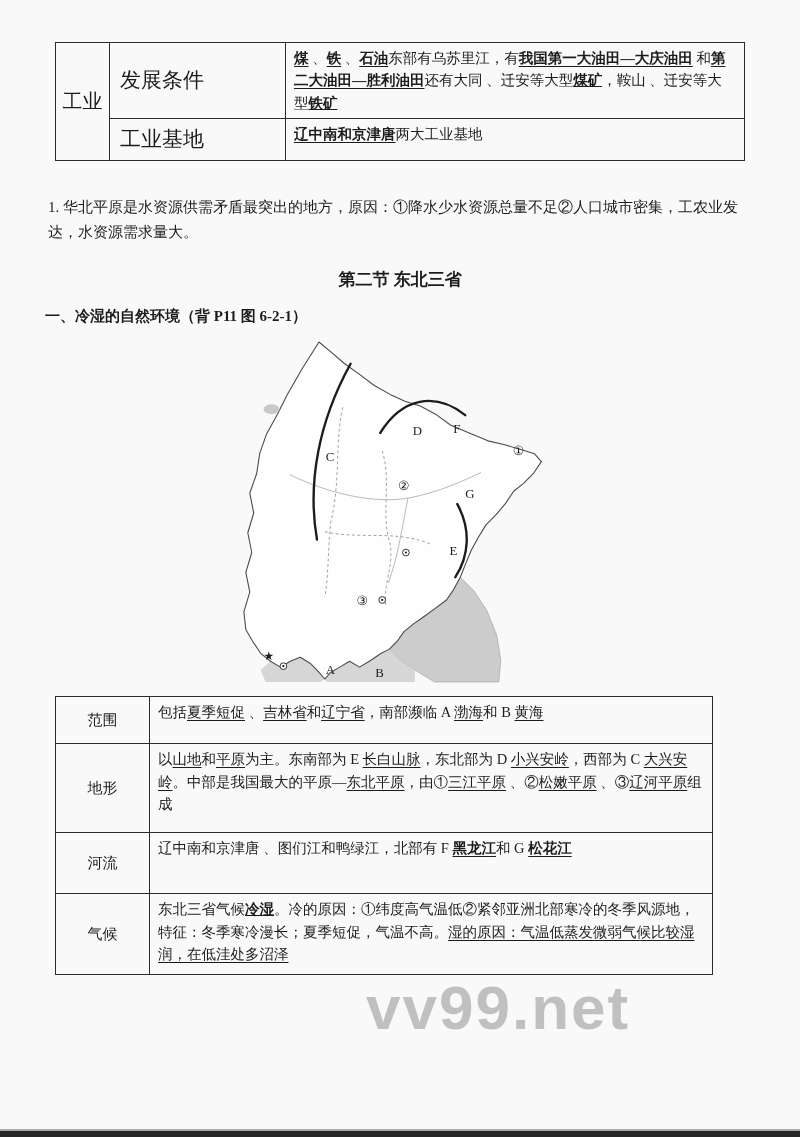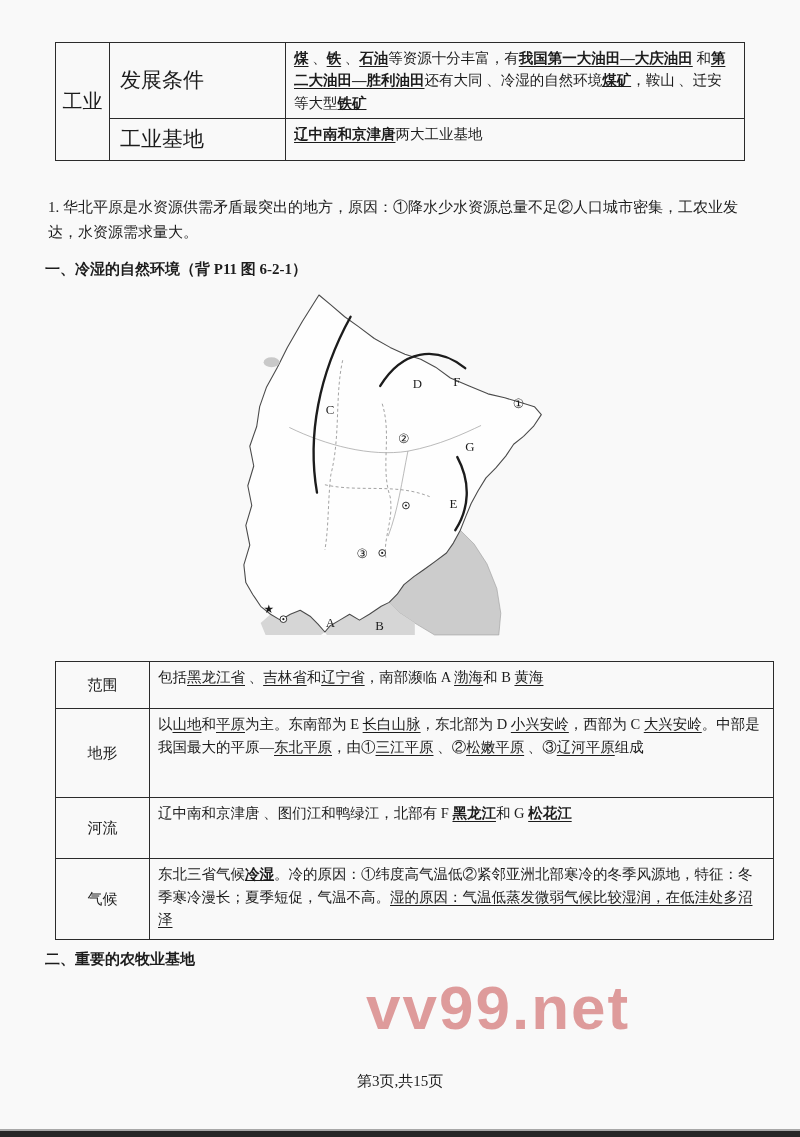--- a/index.html
+++ b/index.html
@@ -27,33 +27,33 @@
   .note + .note { margin-top:4px; }
 
   .sec-title { margin:24px 0 0 0; text-align:center; font-size:17px; font-weight:bold; }
   .sub-title  { margin:16px 0 8px 45px; font-size:15px; font-weight:bold; }
   .sub-title2 { margin:10px 0 0 45px; font-size:15px; font-weight:bold; position:relative; z-index:2; }
 
   .map-wrap { width:336px; margin:2px auto 0; }
   .map-wrap svg { display:block; }
   .map-labels text { font-family:"Liberation Serif","DejaVu Serif",serif; fill:#1c1c1c; }
 
-  .env-tbl { margin:18px 0 0 55px; width:719px; position:relative; z-index:1; }
+  .env-tbl { margin:6px 0 0 55px; width:658px; position:relative; z-index:1; }
   .env-tbl td.lbl { text-align:center; vertical-align:middle; font-size:15px; }
   .env-tbl tr.rh1 td { height:38px; }
   .env-tbl tr.rh2 td { height:80px; }
   .env-tbl tr.rh3 td { height:52px; }
   .env-tbl tr.rh4 td { height:72px; }
   .env-tbl tr.rh5 td { height:28px; }
 
   .watermark {
     position:absolute; left:366px; top:972px; z-index:3; pointer-events:none;
     font-family:"Liberation Sans","DejaVu Sans",sans-serif;
     font-size:62px; font-weight:bold; letter-spacing:2px;
-    color:#b91c1c; opacity:0.42;
+    color:#737373; opacity:0.42;
   }
   .footer {
     position:absolute; left:0; right:0; bottom:46px;
     text-align:center; font-size:15px;
   }
   .bottom-edge { position:absolute; left:0; right:0; bottom:0; height:6px; background:#262626; }
   .bottom-edge-soft { position:absolute; left:0; right:0; bottom:6px; height:2px; background:#a8a8a8; }
 </style>
 </head>
 <body>
@@ -63,31 +63,32 @@
   <table class="tbl top-tbl">
     <colgroup>
         <col style="width:54px">
         <col style="width:176px">
         <col>
       </colgroup>
     <tbody>
         <tr>
       <td class="rowhead" rowspan="2">工业</td>
       <td class="lbl">发展条件</td>
-      <td class="cnt"><span class="b u">煤</span><span> 、</span><span class="b u">铁</span><span> 、</span><span class="b u">石油</span><span>等资源十分丰富，有</span><span class="b u">我国第一大油田—大庆油田</span><span> 和</span><span class="b u">第二大油田—胜利油田</span><span>还有大同 、冷湿的自然环境</span><span class="b">煤矿</span><span>，鞍山 、迁安等大型</span><span class="b">铁矿</span></td>
+      <td class="cnt"><span class="b u">煤</span><span> 、</span><span class="b u">铁</span><span> 、</span><span class="b u">石油</span><span>东部有乌苏里江，有</span><span class="b u">我国第一大油田—大庆油田</span><span> 和</span><span class="b u">第二大油田—胜利油田</span><span>还有大同 、迁安等大型</span><span class="b">煤矿</span><span>，鞍山 、迁安等大型</span><span class="b">铁矿</span></td>
     </tr>
     <tr>
       <td class="lbl">工业基地</td>
       <td class="cnt"><span class="b u">辽中南和京津唐</span><span>两大工业基地</span></td>
     </tr>
   </tbody>
     </table>
 
   <p class="note">1. 华北平原是水资源供需矛盾最突出的地方，原因：①降水少水资源总量不足②人口城市密集，工农业发达，水资源需求量大。</p>
 
+  <div class="sec-title">第二节 东北三省</div>
   <div class="sub-title">一、冷湿的自然环境（背 P11 图 6-2-1）</div>
 
   <div class="map-wrap">
     <svg viewBox="0 0 340 360" width="336" height="356">
 
       <path d="M 217 269 L 231 246 L 245 260 L 258 280 L 268 305 L 272 330 L 270 352 L 205 352 L 185 340 L 170 330 L 159 319 L 167 311 L 174 301 L 184 293 L 194 286 L 205 278 Z" fill="#cccccc" stroke="#9a9a9a" stroke-width="0.6"></path>
       <path d="M 94 349 L 99 343 L 109 337 L 119 331 L 129 337 L 139 331 L 151 323 L 159 319 L 170 330 L 185 340 L 185 352 L 96 352 Z" fill="#d6d6d6" stroke="none"></path>
       <path d="M 39 331 L 49 337 L 59 331 L 69 327 L 79 333 L 87 341 L 94 349 L 90 352 L 34 352 L 29 340 Z" fill="#d6d6d6" stroke="none"></path>
 
       <path d="M 88 8 L 100 18 L 114 30 L 128 40 L 144 52 L 160 61 L 175 68 L 191 73 L 206 81 L 221 92 L 240 100 L 259 108 L 276 112 L 293 117 L 306 121 L 313 129 L 305 141 L 295 151 L 285 159 L 277 171 L 267 183 L 257 193 L 249 206 L 242 219 L 237 231 L 231 246 L 224 259 L 217 269 L 205 278 L 194 286 L 184 293 L 174 301 L 167 311 L 159 319 L 151 323 L 139 331 L 129 337 L 119 331 L 109 337 L 99 343 L 94 349 L 87 341 L 79 333 L 69 327 L 59 331 L 49 337 L 39 331 L 29 323 L 21 311 L 14 299 L 12 281 L 18 261 L 14 241 L 20 221 L 16 201 L 22 181 L 18 161 L 25 141 L 28 121 L 35 101 L 46 81 L 56 61 L 71 35 Z" fill="#ffffff" fill-opacity="0.85" stroke="#4a4a4a" stroke-width="1.1" stroke-linejoin="round"></path>
@@ -137,36 +138,34 @@
   </div>
 
   <table class="tbl env-tbl">
     <colgroup>
         <col style="width:94px">
         <col>
       </colgroup>
     <tbody>
         <tr class="rh1">
       <td class="lbl">范围</td>
-      <td class="cnt"><span>包括</span><span class="u">黑龙江省</span><span> 、</span><span class="u">吉林省</span><span>和</span><span class="u">辽宁省</span><span>，南部濒临 A </span><span class="u">渤海</span><span>和 B </span><span class="u">黄海</span></td>
+      <td class="cnt"><span>包括</span><span class="u">夏季短促</span><span> 、</span><span class="u">吉林省</span><span>和</span><span class="u">辽宁省</span><span>，南部濒临 A </span><span class="u">渤海</span><span>和 B </span><span class="u">黄海</span></td>
     </tr>
     <tr class="rh2">
       <td class="lbl">地形</td>
       <td class="cnt"><span>以</span><span class="u">山地</span><span>和</span><span class="u">平原</span><span>为主。东南部为 E </span><span class="u">长白山脉</span><span>，东北部为 D </span><span class="u">小兴安岭</span><span>，西部为 C </span><span class="u">大兴安岭</span><span>。中部是我国最大的平原—</span><span class="u">东北平原</span><span>，由①</span><span class="u">三江平原</span><span> 、②</span><span class="u">松嫩平原</span><span> 、③</span><span class="u">辽河平原</span><span>组成</span></td>
     </tr>
     <tr class="rh3">
       <td class="lbl">河流</td>
       <td class="cnt"><span>辽中南和京津唐 、图们江和鸭绿江，北部有 F </span><span class="b u">黑龙江</span><span>和 G </span><span class="b u">松花江</span></td>
     </tr>
     <tr class="rh4">
       <td class="lbl">气候</td>
       <td class="cnt"><span>东北三省气候</span><span class="b">冷湿</span><span>。冷的原因：①纬度高气温低②紧邻亚洲北部寒冷的冬季风源地，特征：冬季寒冷漫长；夏季短促，气温不高。</span><span class="u">湿的原因：气温低蒸发微弱气候比较湿润，在低洼处多沼泽</span></td>
     </tr>
   </tbody>
     </table>
 
-  <div class="sub-title2">二、重要的农牧业基地</div>
 
   <div class="watermark">vv99.net</div>
-  <div class="footer">第3页,共15页</div>
   <div class="bottom-edge-soft"></div>
   <div class="bottom-edge"></div>
 </div>
 
 </body></html>

